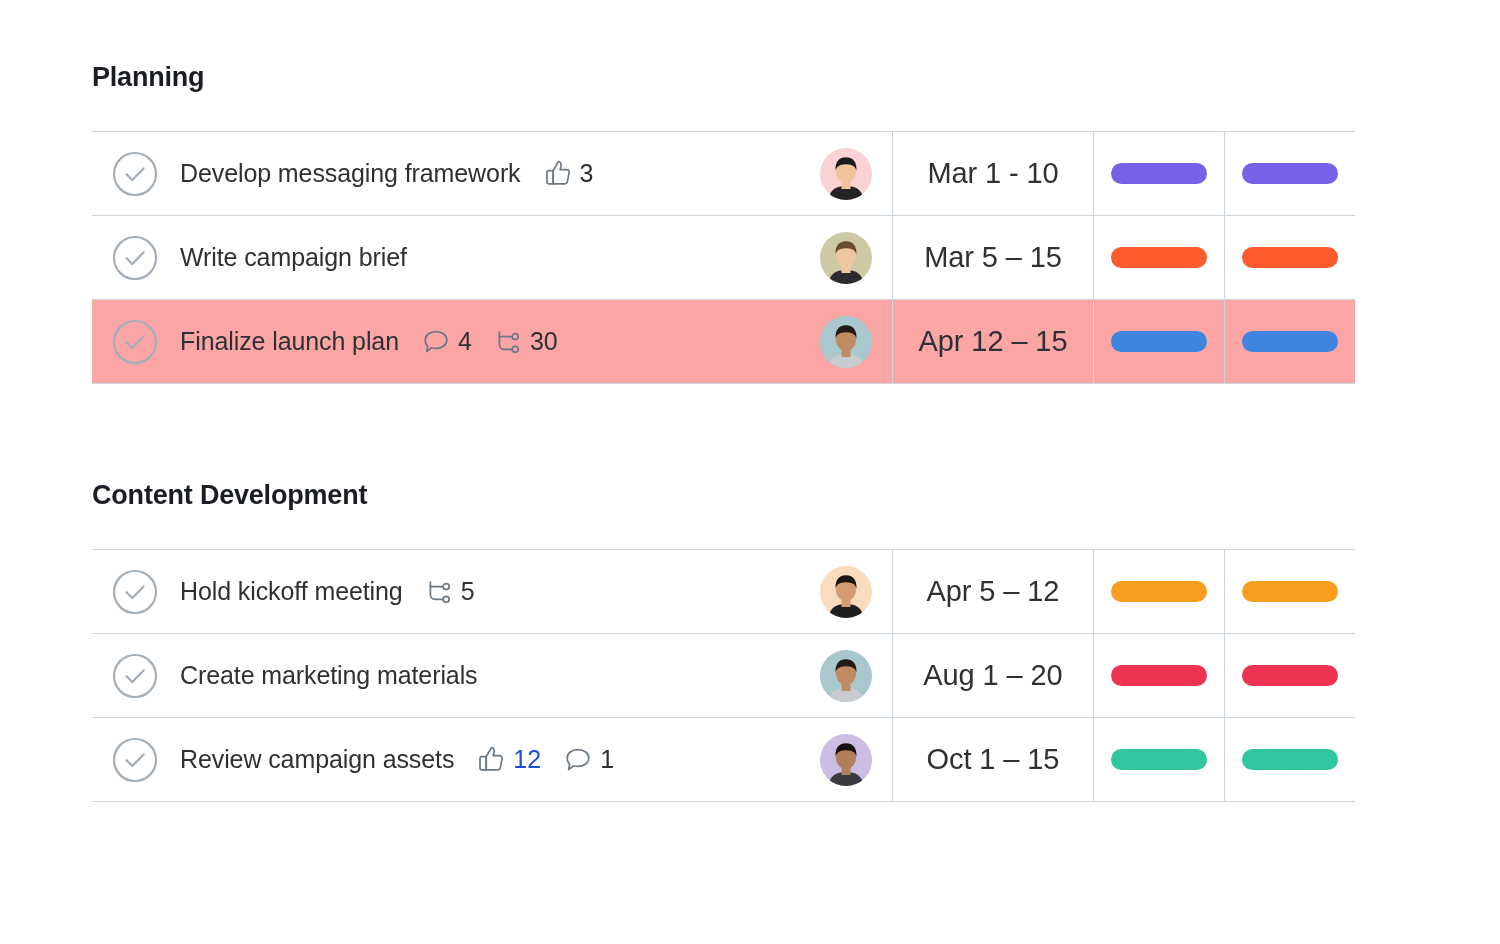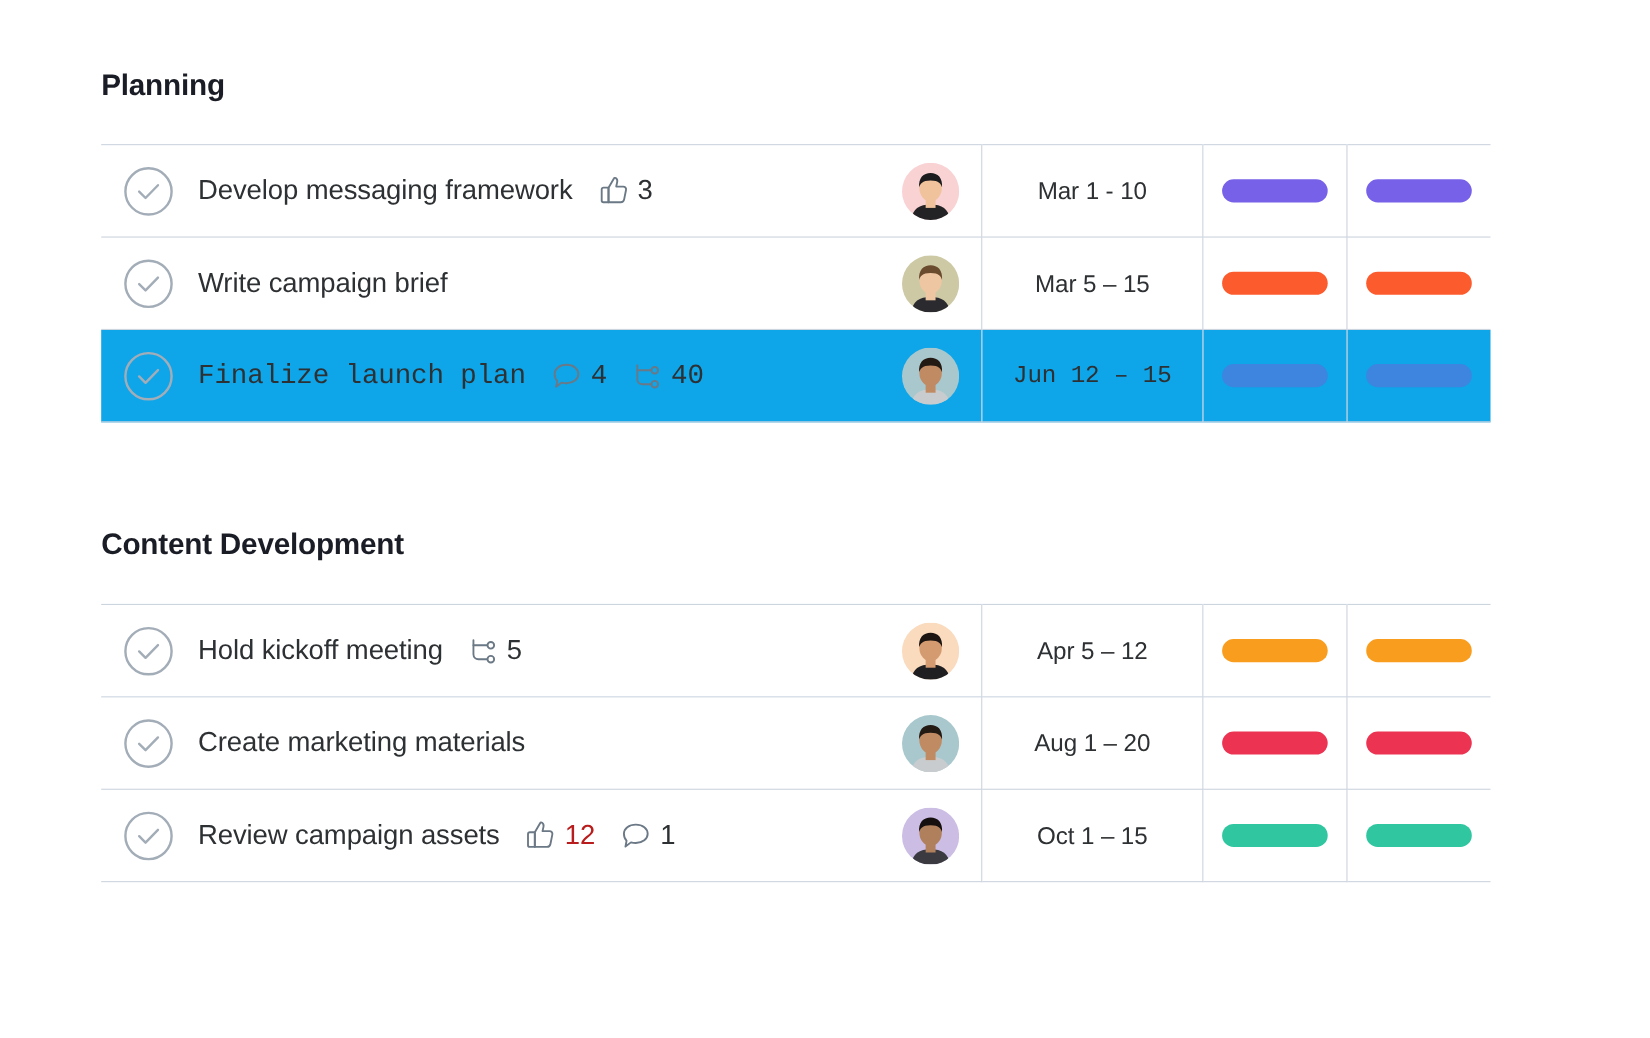--- a/index.html
+++ b/index.html
@@ -51,22 +51,21 @@
   .task-table tr {
     height: 84px;
   }
   .task-table td {
     border-bottom: 1px solid #ccd4de;
     padding: 0;
     vertical-align: middle;
     background: #ffffff;
   }
   .task-table tr.highlighted td {
-    background: #0ea5e9;
-    font-family: Liberation Mono, monospace;
+    background: #fca5a5;
   }
 
   
   .col-task     { width: 708px; }
   .col-avatar   { width: 92px;  border-right: 1px solid #ccd4de; }
   .col-date     { width: 200px; border-right: 1px solid #ccd4de; }
   .col-pill-a   { width: 130px; border-right: 1px solid #ccd4de; }
   .col-pill-b   { width: 130px; }
 
   
@@ -126,21 +125,21 @@
     border-radius: 50%;
     overflow: hidden;
     position: relative;
     flex: 0 0 auto;
   }
   .avatar svg { display: block; width: 100%; height: 100%; }
 
   
   .date-cell {
     text-align: center;
-    font-size: 22px;
+    font-size: 29px;
     color: #2e3133;
     letter-spacing: -0.1px;
     white-space: nowrap;
   }
 
   
   .pill-cell {
     display: flex;
     align-items: center;
     justify-content: center;
@@ -254,39 +253,39 @@
                     </svg>
                     <span class="meta-count" style="color: rgb(46, 49, 51);">4</span>
                   </div>
                   <div class="meta-item">
                     <svg viewBox="0 0 25 25" class="meta-icon subtask">
                       <path d="M3.4 3 L3.4 15.8 C3.4 18.3 5.4 20.3 7.9 20.3 L15.6 20.3" fill="none" stroke="#6b7885" stroke-width="1.7" stroke-linecap="round" stroke-linejoin="round"></path>
                       <path d="M3.4 7.6 L15.6 7.6" fill="none" stroke="#6b7885" stroke-width="1.7" stroke-linecap="round"></path>
                       <circle cx="19.2" cy="7.6" r="3" fill="none" stroke="#6b7885" stroke-width="1.7"></circle>
                       <circle cx="19.2" cy="20.3" r="3" fill="none" stroke="#6b7885" stroke-width="1.7"></circle>
                     </svg>
-                    <span class="meta-count" style="color: rgb(46, 49, 51);">40</span>
+                    <span class="meta-count" style="color: rgb(46, 49, 51);">30</span>
                   </div>
                 </div>
               </div>
             </td>
             <td class="col-avatar" style="border-bottom-color: rgb(204, 212, 222); border-right-color: rgb(204, 212, 222);">
               <div class="avatar-cell">
                 <div class="avatar">
                   <svg viewBox="0 0 52 52">
                     <rect x="0" y="0" width="52" height="52" fill="#a8c8cd"></rect>
                     <path d="M9 52 C9 42 16 38 26 38 C36 38 43 42 43 52 Z" fill="#c9ccce"></path>
                     <rect x="21.5" y="31" width="9" height="10" fill="#c08a63"></rect>
                     <ellipse cx="26" cy="23" rx="10.2" ry="12" fill="#c08a63"></ellipse>
                     <path d="M15.6 22.5 C14.8 13.5 19.6 9.2 26 9.2 C32.4 9.2 37.2 13.5 36.4 22.5 C35.6 19.4 33.6 16.2 26 16.2 C18.4 16.2 16.4 19.4 15.6 22.5 Z" fill="#241a14"></path>
                   </svg>
                 </div>
               </div>
             </td>
-            <td class="col-date date-cell" style="border-bottom-color: rgb(204, 212, 222); border-right-color: rgb(204, 212, 222); color: rgb(46, 49, 51);">Jun 12 – 15</td>
+            <td class="col-date date-cell" style="border-bottom-color: rgb(204, 212, 222); border-right-color: rgb(204, 212, 222); color: rgb(46, 49, 51);">Apr 12 – 15</td>
             <td class="col-pill-a" style="border-bottom-color: rgb(204, 212, 222); border-right-color: rgb(204, 212, 222);">
               <div class="pill-cell">
                 <div class="pill" style="background: rgb(61, 133, 222);"></div>
               </div>
             </td>
             <td class="col-pill-b" style="border-bottom-color: rgb(204, 212, 222);">
               <div class="pill-cell">
                 <div class="pill" style="background: rgb(61, 133, 222);"></div>
               </div>
             </td>
@@ -386,21 +385,21 @@
                   <circle cx="23" cy="23" r="21" fill="none" stroke="#a3adb8" stroke-width="2.2"></circle>
                   <path d="M14.5 23.2 L20.3 29 L31.6 17.4" fill="none" stroke="#a3adb8" stroke-width="2.2" stroke-linecap="round" stroke-linejoin="round"></path>
                 </svg>
                 <span class="task-name" style="color: rgb(46, 49, 51);">Review campaign assets</span>
                 <div class="meta-group">
                   <div class="meta-item">
                     <svg viewBox="0 0 26 27" class="meta-icon thumb">
                       <path d="M8.2 10.6 L13.1 2.2 C13.4 1.6 14.2 1.5 14.8 1.9 C15.9 2.7 16.4 4.1 16.1 5.5 L15.2 9.6 L21.6 9.6 C23.3 9.6 24.5 11.1 24.1 12.7 L22.4 21.3 C22.1 22.8 20.8 23.9 19.3 23.9 L8.2 23.9 Z" fill="none" stroke="#6b7885" stroke-width="1.7" stroke-linejoin="round"></path>
                       <path d="M8.2 10.6 L3.6 10.6 C2.7 10.6 2 11.3 2 12.2 L2 22.3 C2 23.2 2.7 23.9 3.6 23.9 L8.2 23.9 Z" fill="none" stroke="#6b7885" stroke-width="1.7" stroke-linejoin="round"></path>
                     </svg>
-                    <span class="meta-count" style="color: #b91c1c;">12</span>
+                    <span class="meta-count" style="color: #1d4ed8;">12</span>
                   </div>
                   <div class="meta-item">
                     <svg viewBox="0 0 26 26" class="meta-icon">
                       <path d="M13 2.6 C19.2 2.6 23.8 6.3 23.8 11 C23.8 15.7 19.2 19.4 13 19.4 C11.4 19.4 9.9 19.2 8.6 18.8 L3.6 22.6 L4.6 17.3 C3 15.7 2.2 13.5 2.2 11 C2.2 6.3 6.8 2.6 13 2.6 Z" fill="none" stroke="#6b7885" stroke-width="1.7" stroke-linejoin="round"></path>
                     </svg>
                     <span class="meta-count" style="color: rgb(46, 49, 51);">1</span>
                   </div>
                 </div>
               </div>
             </td>

